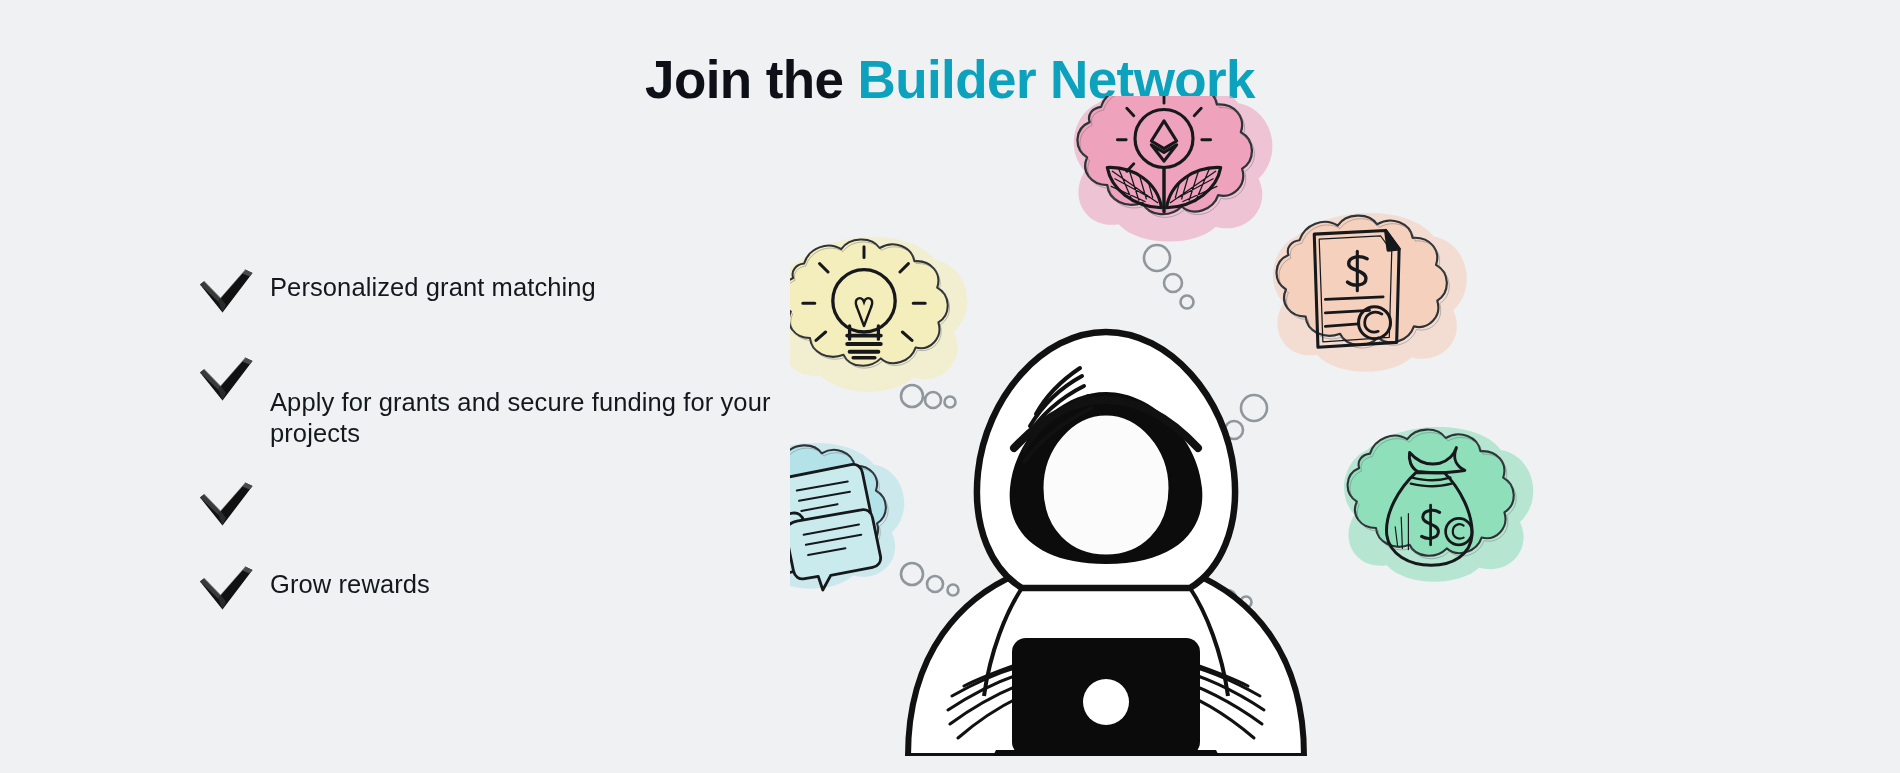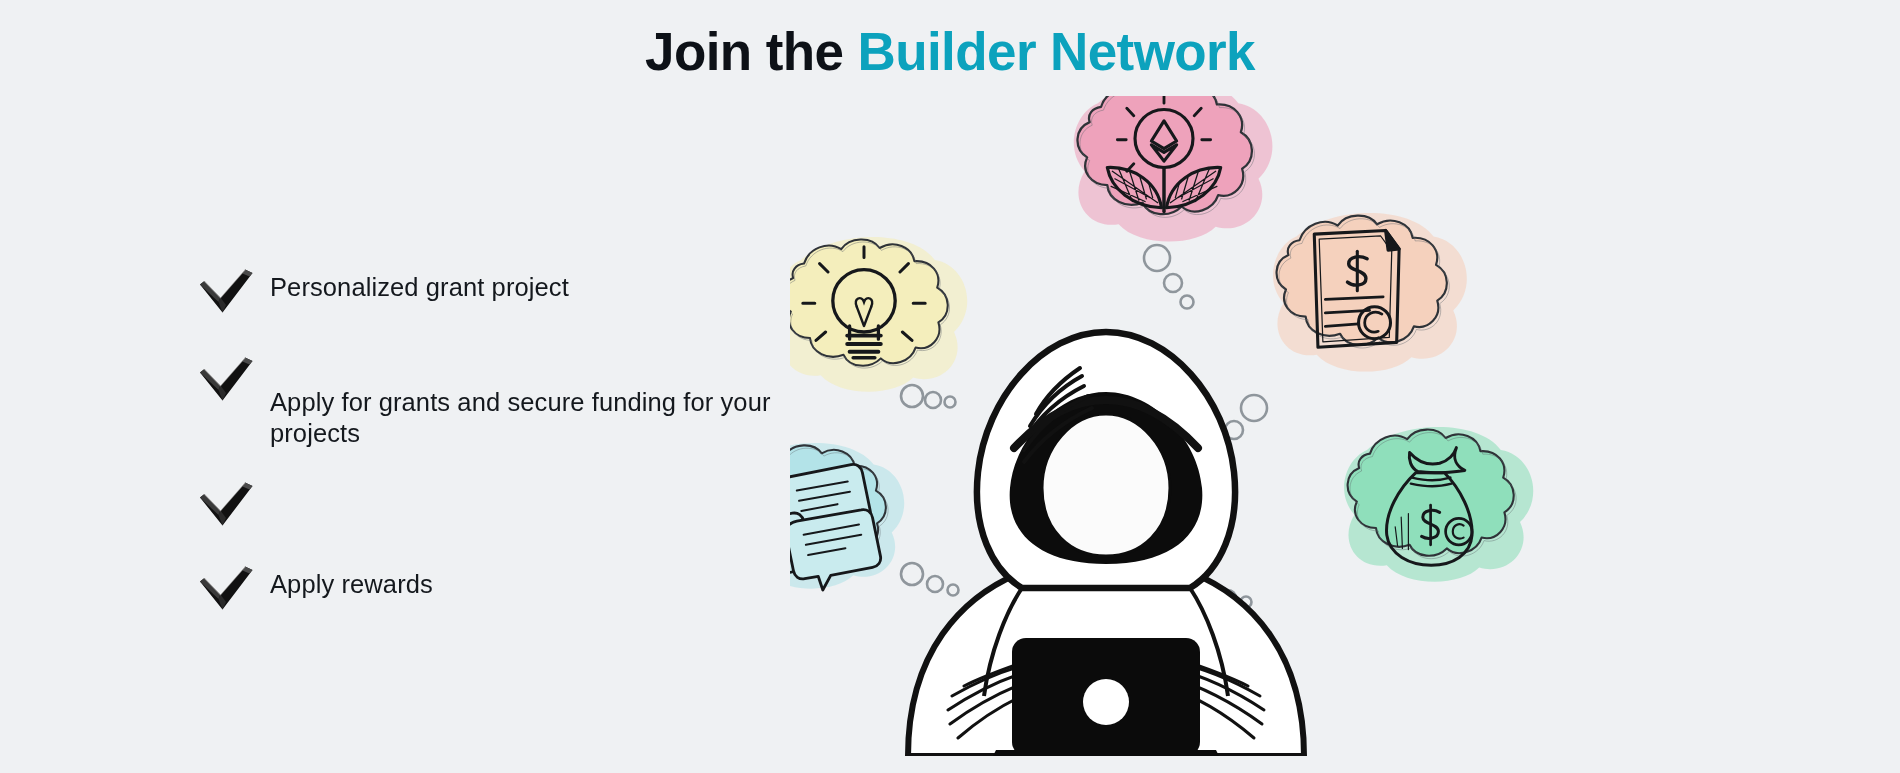--- a/index.html
+++ b/index.html
@@ -22,21 +22,21 @@
     position: relative;
     width: 1900px;
     height: 773px;
     background: #eff1f3;
     overflow: hidden;
   }
 
   
   .headline {
     position: absolute;
-    top: 22px;
+    top: 50px;
     left: 0;
     width: 1900px;
     text-align: center;
     font-size: 53px;
     font-weight: 700;
     letter-spacing: -0.6px;
     line-height: 1.12;
     white-space: nowrap;
   }
   .headline .lead   { color: #0d1117; }
@@ -110,21 +110,21 @@
     <li class="benefit-row">
       <span class="check-wrap">
         <svg viewBox="0 0 62 56" xmlns="http://www.w3.org/2000/svg">
           <path d="M4 20.5 L8.5 17 L24.5 33.5 L49 5.5 L56.5 9 L26.5 48.5 Z" fill="#111111"></path>
           <path d="M4 20.5 L8.5 17 L24.5 33.5 L22.5 38 Z" fill="#3a3a3a"></path>
           <path d="M49 5.5 L56.5 9 L53.5 12.5 L46.5 9.5 Z" fill="#4a4a4a"></path>
           <path d="M26.5 48.5 L22.5 38 L24.5 33.5 L30 41 Z" fill="#2a2a2a"></path>
           <path d="M8.5 17 L24.5 33.5 L49 5.5" fill="none" stroke="#ffffff" stroke-width="1.2" opacity="0.55"></path>
         </svg>
       </span>
-      <span class="benefit-text">Personalized grant project</span>
+      <span class="benefit-text">Personalized grant matching</span>
     </li>
 
     <li class="benefit-row two-line">
       <span class="check-wrap">
         <svg viewBox="0 0 62 56" xmlns="http://www.w3.org/2000/svg">
           <path d="M4 20.5 L8.5 17 L24.5 33.5 L49 5.5 L56.5 9 L26.5 48.5 Z" fill="#111111"></path>
           <path d="M4 20.5 L8.5 17 L24.5 33.5 L22.5 38 Z" fill="#3a3a3a"></path>
           <path d="M49 5.5 L56.5 9 L53.5 12.5 L46.5 9.5 Z" fill="#4a4a4a"></path>
           <path d="M26.5 48.5 L22.5 38 L24.5 33.5 L30 41 Z" fill="#2a2a2a"></path>
           <path d="M8.5 17 L24.5 33.5 L49 5.5" fill="none" stroke="#ffffff" stroke-width="1.2" opacity="0.55"></path>
@@ -149,21 +149,21 @@
     <li class="benefit-row">
       <span class="check-wrap">
         <svg viewBox="0 0 62 56" xmlns="http://www.w3.org/2000/svg">
           <path d="M4 20.5 L8.5 17 L24.5 33.5 L49 5.5 L56.5 9 L26.5 48.5 Z" fill="#111111"></path>
           <path d="M4 20.5 L8.5 17 L24.5 33.5 L22.5 38 Z" fill="#3a3a3a"></path>
           <path d="M49 5.5 L56.5 9 L53.5 12.5 L46.5 9.5 Z" fill="#4a4a4a"></path>
           <path d="M26.5 48.5 L22.5 38 L24.5 33.5 L30 41 Z" fill="#2a2a2a"></path>
           <path d="M8.5 17 L24.5 33.5 L49 5.5" fill="none" stroke="#ffffff" stroke-width="1.2" opacity="0.55"></path>
         </svg>
       </span>
-      <span class="benefit-text">Apply rewards</span>
+      <span class="benefit-text">Grow rewards</span>
     </li>
 
   </ul>
 
   <div class="illustration">
     <svg viewBox="0 0 860 660" xmlns="http://www.w3.org/2000/svg">
       <defs>
 
         <path id="cloudShape" d="
           M100,46

